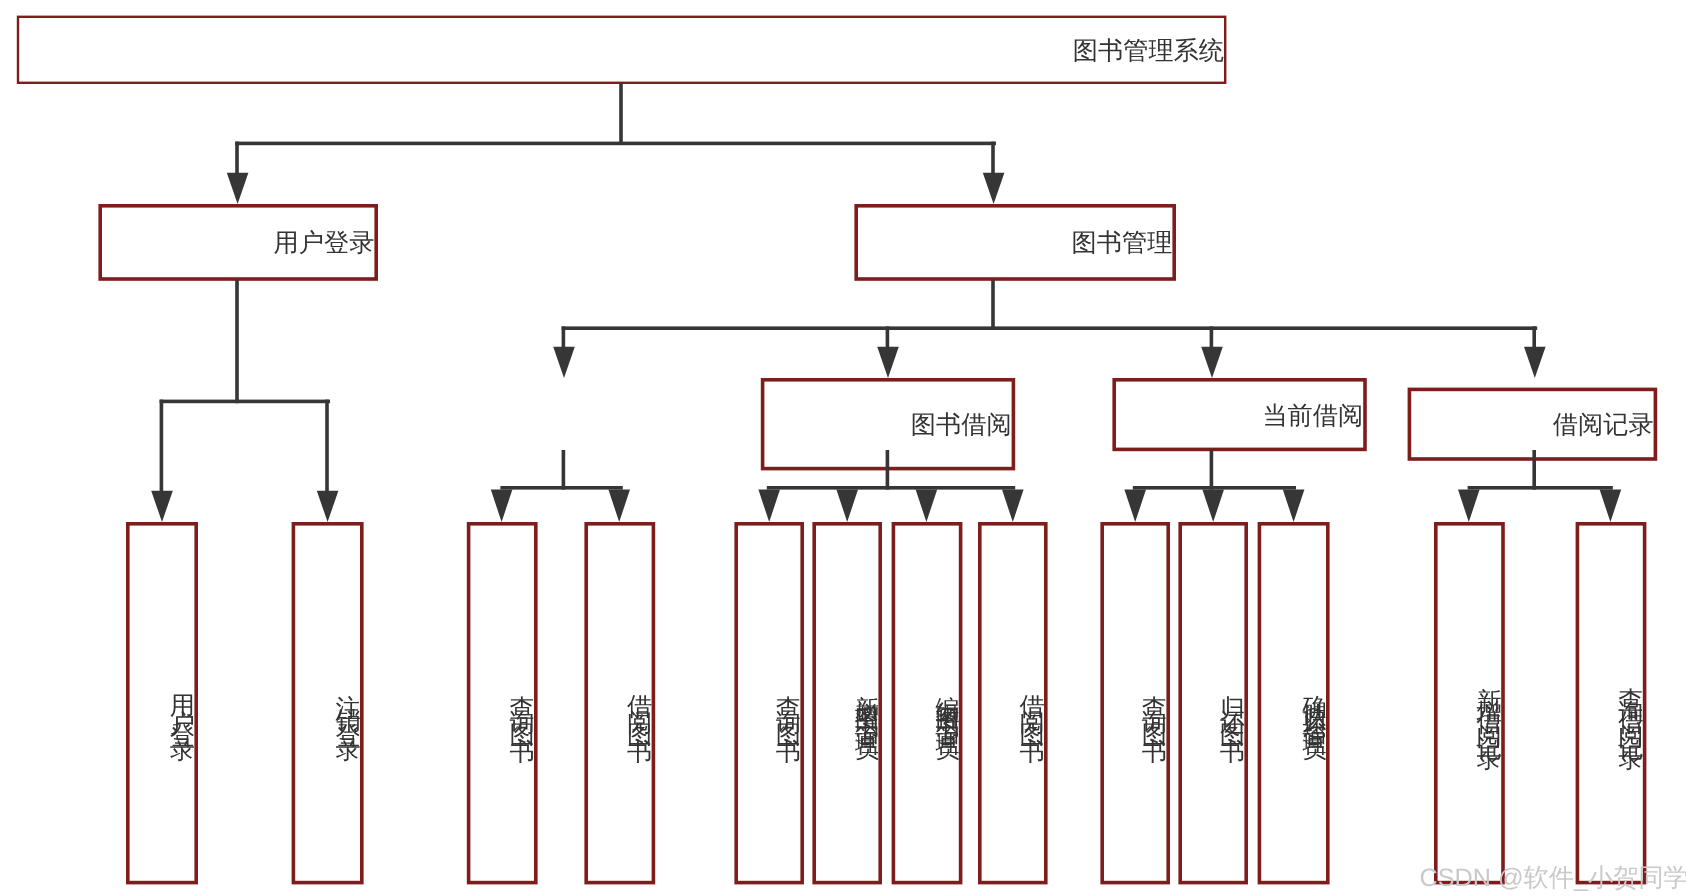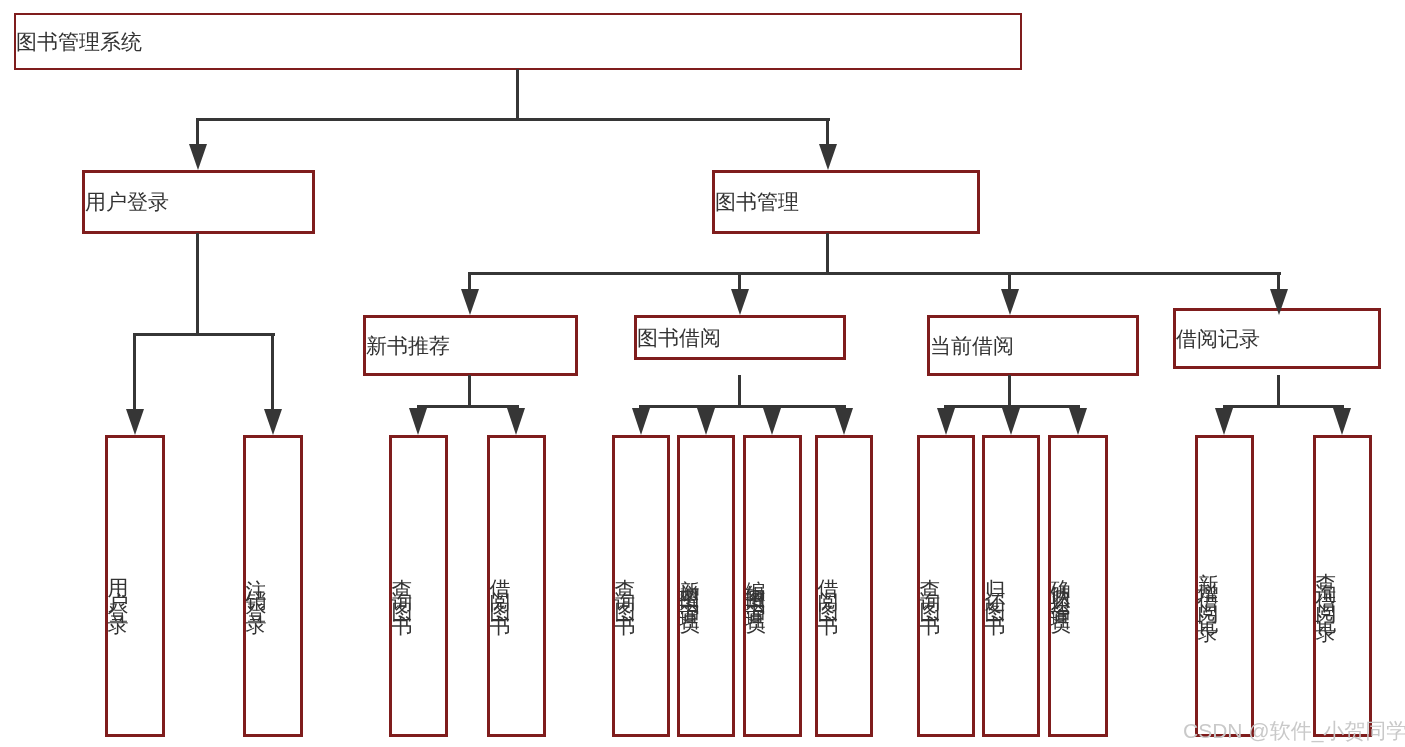--- a/index.html
+++ b/index.html
@@ -12,21 +12,21 @@
     color: #333333;
     overflow: hidden;
   }
   .box {
     position: absolute;
     box-sizing: border-box;
     border: 3px solid #7f1d1d;
     background: #ffffff;
     display: flex;
     align-items: center;
-    justify-content: flex-start;
+    justify-content: flex-end;
     font-size: 21px;
     color: #333333;
     text-align: center;
   }
   .root-box { border-width: 2px; }
   .vbox span {
     writing-mode: vertical-rl;
     letter-spacing: 12px;
     line-height: 1;
   }
@@ -61,33 +61,30 @@
   </div>
 
   <div class="box" style="left:82px; top:170px; width:233px; height:64px;">
     <span>用户登录</span>
   </div>
 
   <div class="box" style="left:712px; top:170px; width:268px; height:64px;">
     <span>图书管理</span>
   </div>
 
-  <div class="box" style="left:363px; top:315px; width:215px; height:61px;">
-    <span>新书推荐</span>
-  </div>
 
-  <div class="box" style="left:634px; top:315px; width:212px; height:45px;">
+  <div class="box" style="left:634px; top:315px; width:212px; height:77px;">
     <span>图书借阅</span>
   </div>
 
   <div class="box" style="left:904px; top:315px; width:212px; height:61px;margin-left:23px;">
     <span>当前借阅</span>
   </div>
 
-  <div class="box" style="left:1173px; top:308px; width:208px; height:61px;">
+  <div class="box" style="left:1173px; top:323px; width:208px; height:61px;">
     <span>借阅记录</span>
   </div>
 
   <div class="box vbox" style="left:105px; top:435px; width:60px; height:302px;">
     <span>用户登录</span>
   </div>
   <div class="box vbox" style="left:243px; top:435px; width:60px; height:302px;">
     <span>注销登录</span>
   </div>
 

